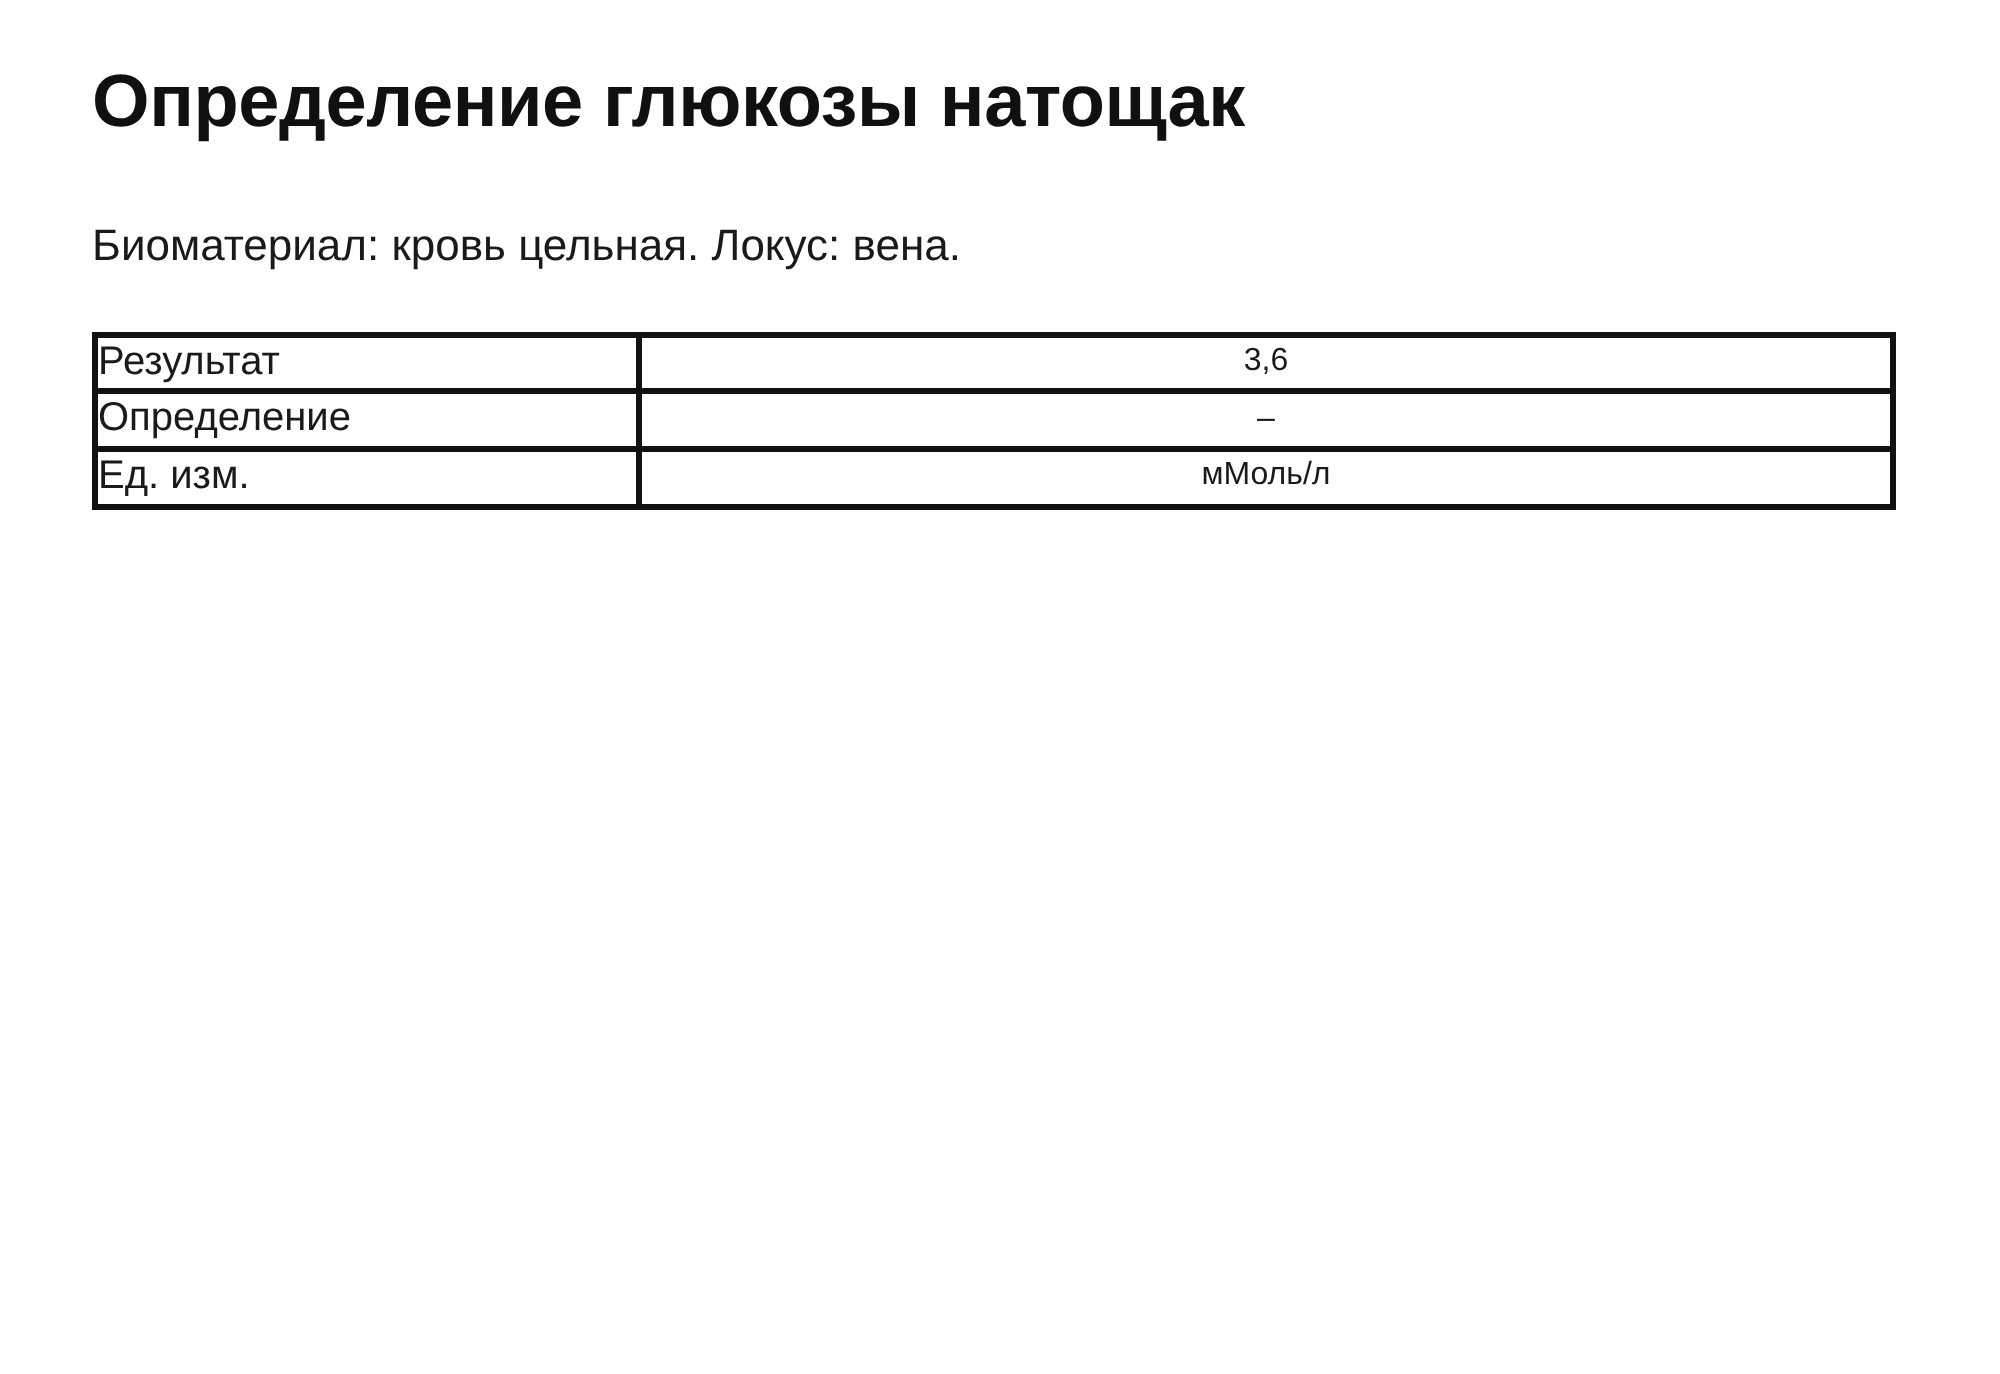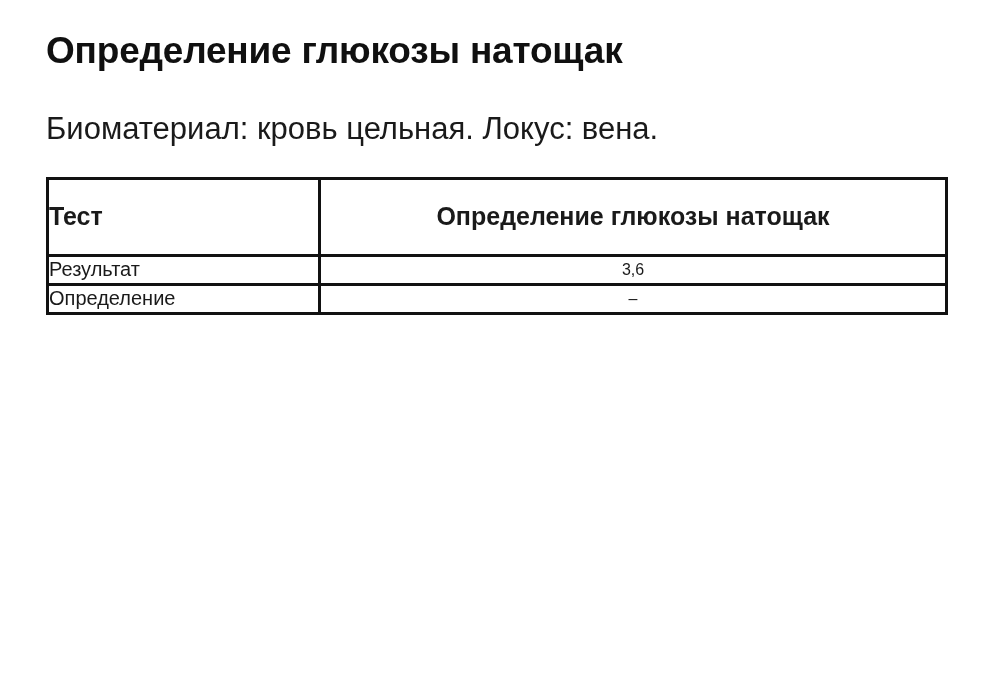--- a/index.html
+++ b/index.html
@@ -24,21 +24,21 @@
   .doc-title {
     font-size: 37px;
     font-weight: 700;
     line-height: 1.22;
     letter-spacing: -0.2px;
     margin: 0 0 0 0;
     padding-top: 6px;
     color: #101010;
   }
   .doc-subtitle {
-    font-size: 31px;
+    font-size: 22px;
     font-weight: 400;
     line-height: 1.3;
     margin: 36px 0 0 0;
     color: #1a1a1a;
   }
   .result-table {
     margin-top: 28px;
     width: 902px;
     border-collapse: collapse;
     table-layout: fixed;
@@ -95,27 +95,27 @@
 
   <p class="doc-subtitle">Биоматериал: кровь цельная. Локус: вена.</p>
 
   <table class="result-table">
     <colgroup>
       <col class="col-label">
       <col>
     </colgroup>
     <tbody>
       <tr>
-        <th class="cell-label head">Тест</th>
-        <th class="cell-value head">Определение глюкозы натощак</th>
-      </tr>
-      <tr>
         <td class="cell-label">Результат</td>
         <td class="cell-value">3,6</td>
       </tr>
       <tr>
         <td class="cell-label">Определение</td>
         <td class="cell-value">–</td>
       </tr>
+      <tr>
+        <td class="cell-label">Ед. изм.</td>
+        <td class="cell-value">мМоль/л</td>
+      </tr>
     </tbody>
   </table>
 
 </div>
 
 </body></html>

